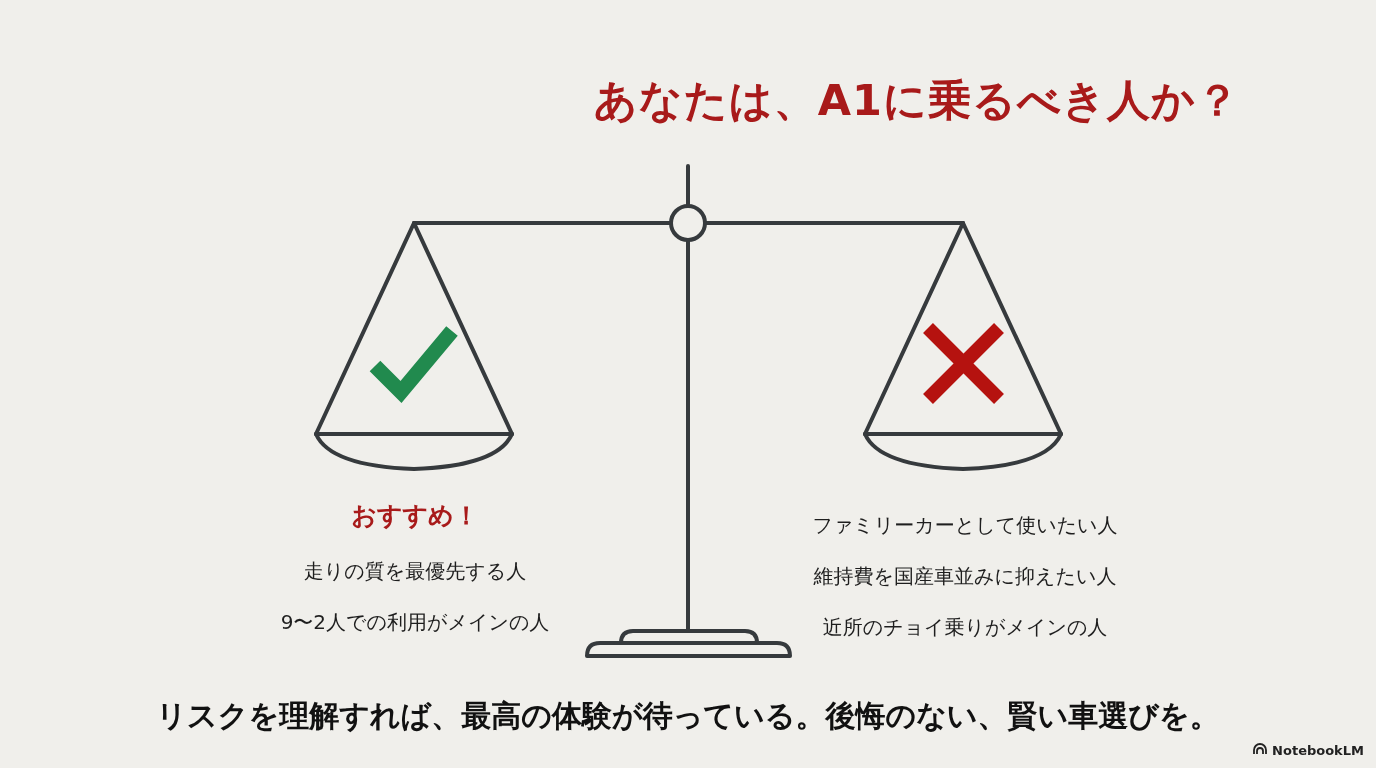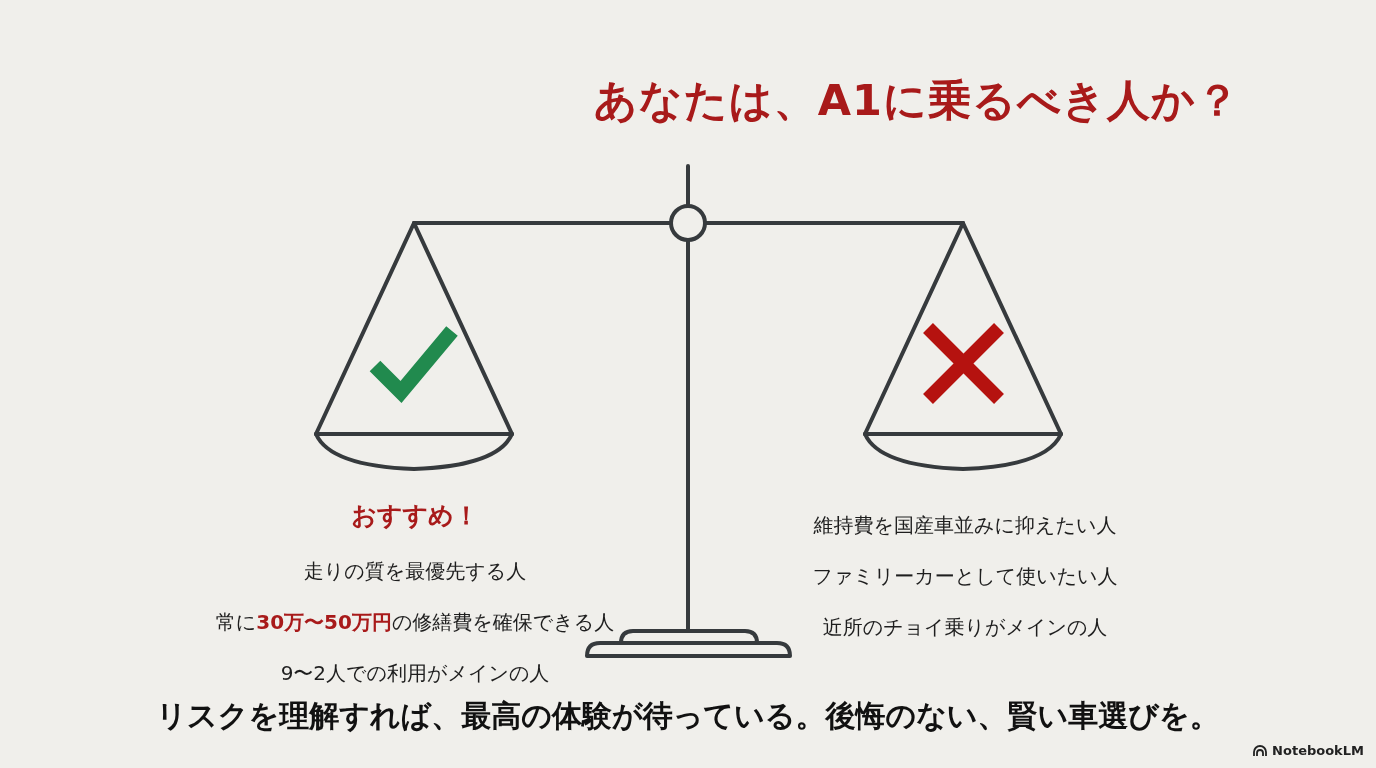--- a/index.html
+++ b/index.html
@@ -28,21 +28,21 @@
     .item {
       font-size: 20px; line-height: 31px; color: #1e1e1e; font-weight: 500; margin-top: 20px;
     }
     .hl { color: #a81a1a; font-weight: bold; }
     .footer {
       position: absolute; left: 0; top: 696px; width: 1376px;
       text-align: center; font-size: 30px; font-weight: bold; color: #111;
     }
     .brand {
       position: absolute; right: 12px; top: 743px;
-      display: flex; align-items: center; gap: 4px;
+      display: flex; gap: 4px;
       font-size: 13px; color: #222; font-weight: 600;
     }
   </style>
 </head>
 <body>
 
 <div class="title">あなたは、A1に乗るべき人か？</div>
 
 <svg class="scale" width="1376" height="768">
   <g stroke="#363a3d" stroke-width="4" fill="none" stroke-linecap="round" stroke-linejoin="round">
@@ -78,27 +78,26 @@
 
   <g stroke="#b5120f" stroke-width="14" stroke-linecap="butt">
     <line x1="928" y1="328" x2="999" y2="399"></line>
     <line x1="999" y1="328" x2="928" y2="399"></line>
   </g>
 </svg>
 
 <div class="col left">
   <div class="heading">おすすめ！</div>
   <div class="item">走りの質を最優先する人</div>
-  <div class="item"><span>常に</span><span class="hl">30万〜50万円</span><span>の修繕費を確保できる人</span></div>
   <div class="item">9〜2人での利用がメインの人</div>
 </div>
 
 <div class="col right">
+  <div class="item">ファミリーカーとして使いたい人</div>
   <div class="item">維持費を国産車並みに抑えたい人</div>
-  <div class="item">ファミリーカーとして使いたい人</div>
   <div class="item">近所のチョイ乗りがメインの人</div>
 </div>
 
 <div class="footer">リスクを理解すれば、最高の体験が待っている。後悔のない、賢い車選びを。</div>
 
 <div class="brand">
   <svg width="16" height="12" viewBox="0 0 16 12">
     <g fill="none" stroke="#222" stroke-width="1.8">
       <path d="M2 11 V7 A6 6 0 0 1 14 7 V11"></path>
       <path d="M5 11 V8 A3 3 0 0 1 11 8 V11"></path>

